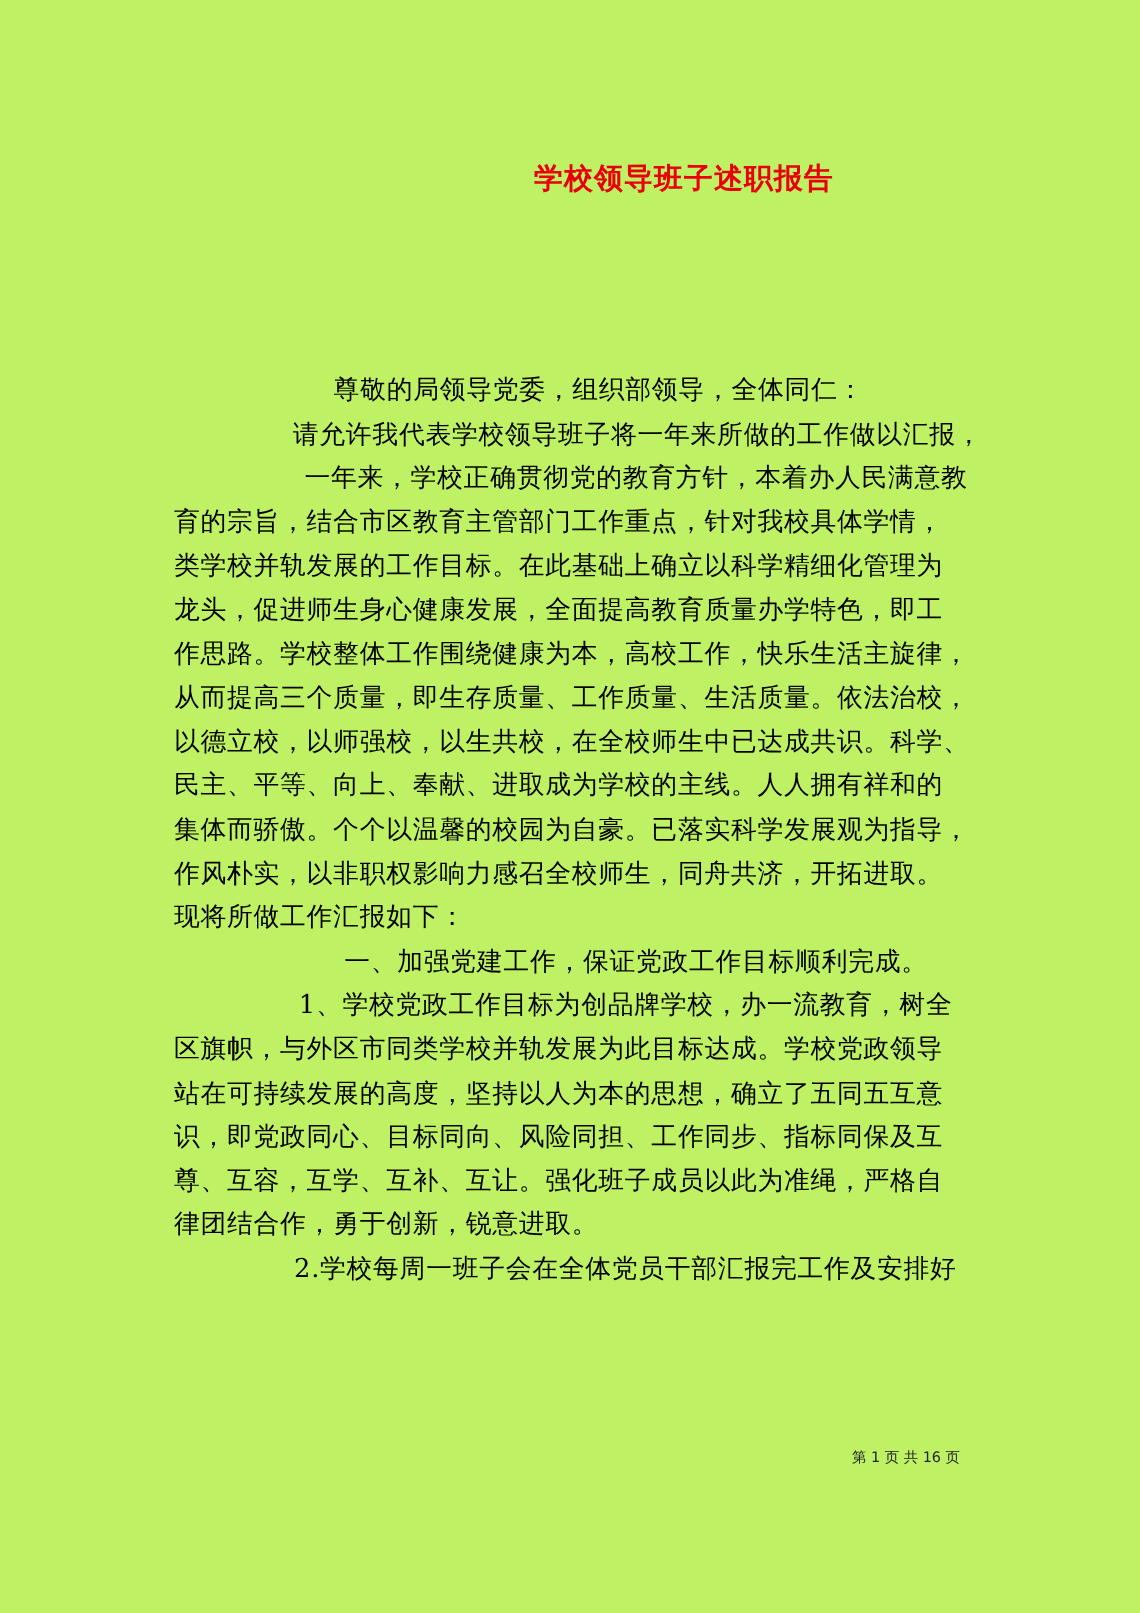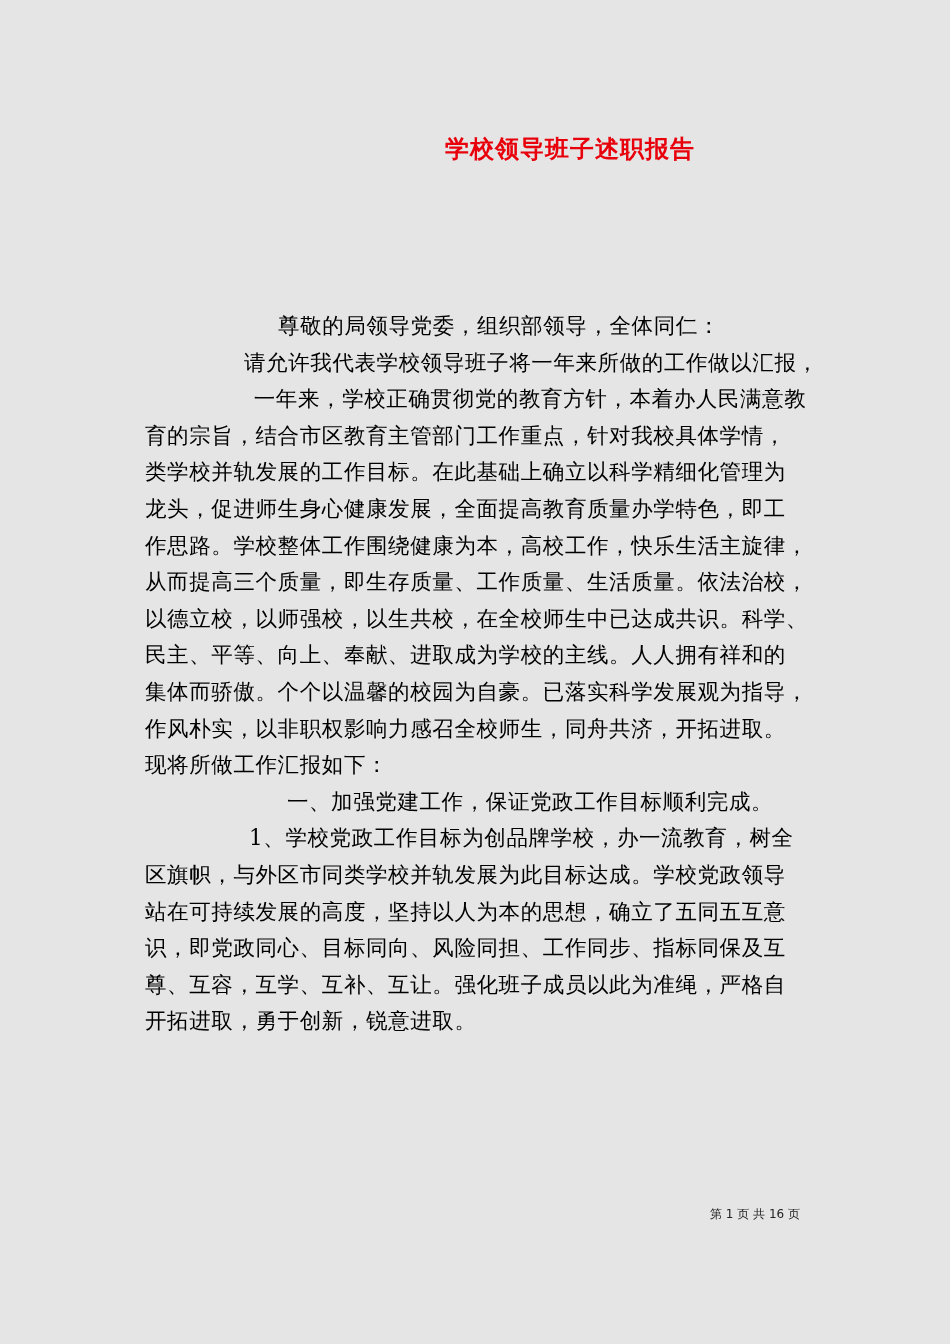--- a/index.html
+++ b/index.html
@@ -13,21 +13,21 @@
       position: relative;
       overflow: hidden;
       font-family: "DejaVu Serif", "Liberation Serif", serif;
       color: #000000;
     }
     .page {
       position: absolute;
       left: 0; top: 0;
       width: 950px;
       height: 1344px;
-      background: #e5e5e5;
+      background: #bef264;
     }
     .title {
       position: absolute;
       left: 445px;
       top: 133px;
       font-size: 24px;
       font-weight: bold;
       color: #e8000b;
       letter-spacing: 1px;
       white-space: nowrap;
@@ -81,17 +81,18 @@
     <div class="line">民主、平等、向上、奉献、进取成为学校的主线。人人拥有祥和的</div>
     <div class="line">集体而骄傲。个个以温馨的校园为自豪。已落实科学发展观为指导，</div>
     <div class="line">作风朴实，以非职权影响力感召全校师生，同舟共济，开拓进取。</div>
     <div class="line">现将所做工作汇报如下：</div>
     <div class="line indent-3">一、加强党建工作，保证党政工作目标顺利完成。</div>
     <div class="line indent-num1">1、学校党政工作目标为创品牌学校，办一流教育，树全</div>
     <div class="line">区旗帜，与外区市同类学校并轨发展为此目标达成。学校党政领导</div>
     <div class="line">站在可持续发展的高度，坚持以人为本的思想，确立了五同五互意</div>
     <div class="line">识，即党政同心、目标同向、风险同担、工作同步、指标同保及互</div>
     <div class="line">尊、互容，互学、互补、互让。强化班子成员以此为准绳，严格自</div>
-    <div class="line">开拓进取，勇于创新，锐意进取。</div>
+    <div class="line">律团结合作，勇于创新，锐意进取。</div>
+    <div class="line indent-num2">2.学校每周一班子会在全体党员干部汇报完工作及安排好</div>
   </div>
 
   <div class="footer">第 1 页 共 16 页</div>
 </div>
 
 </body></html>

